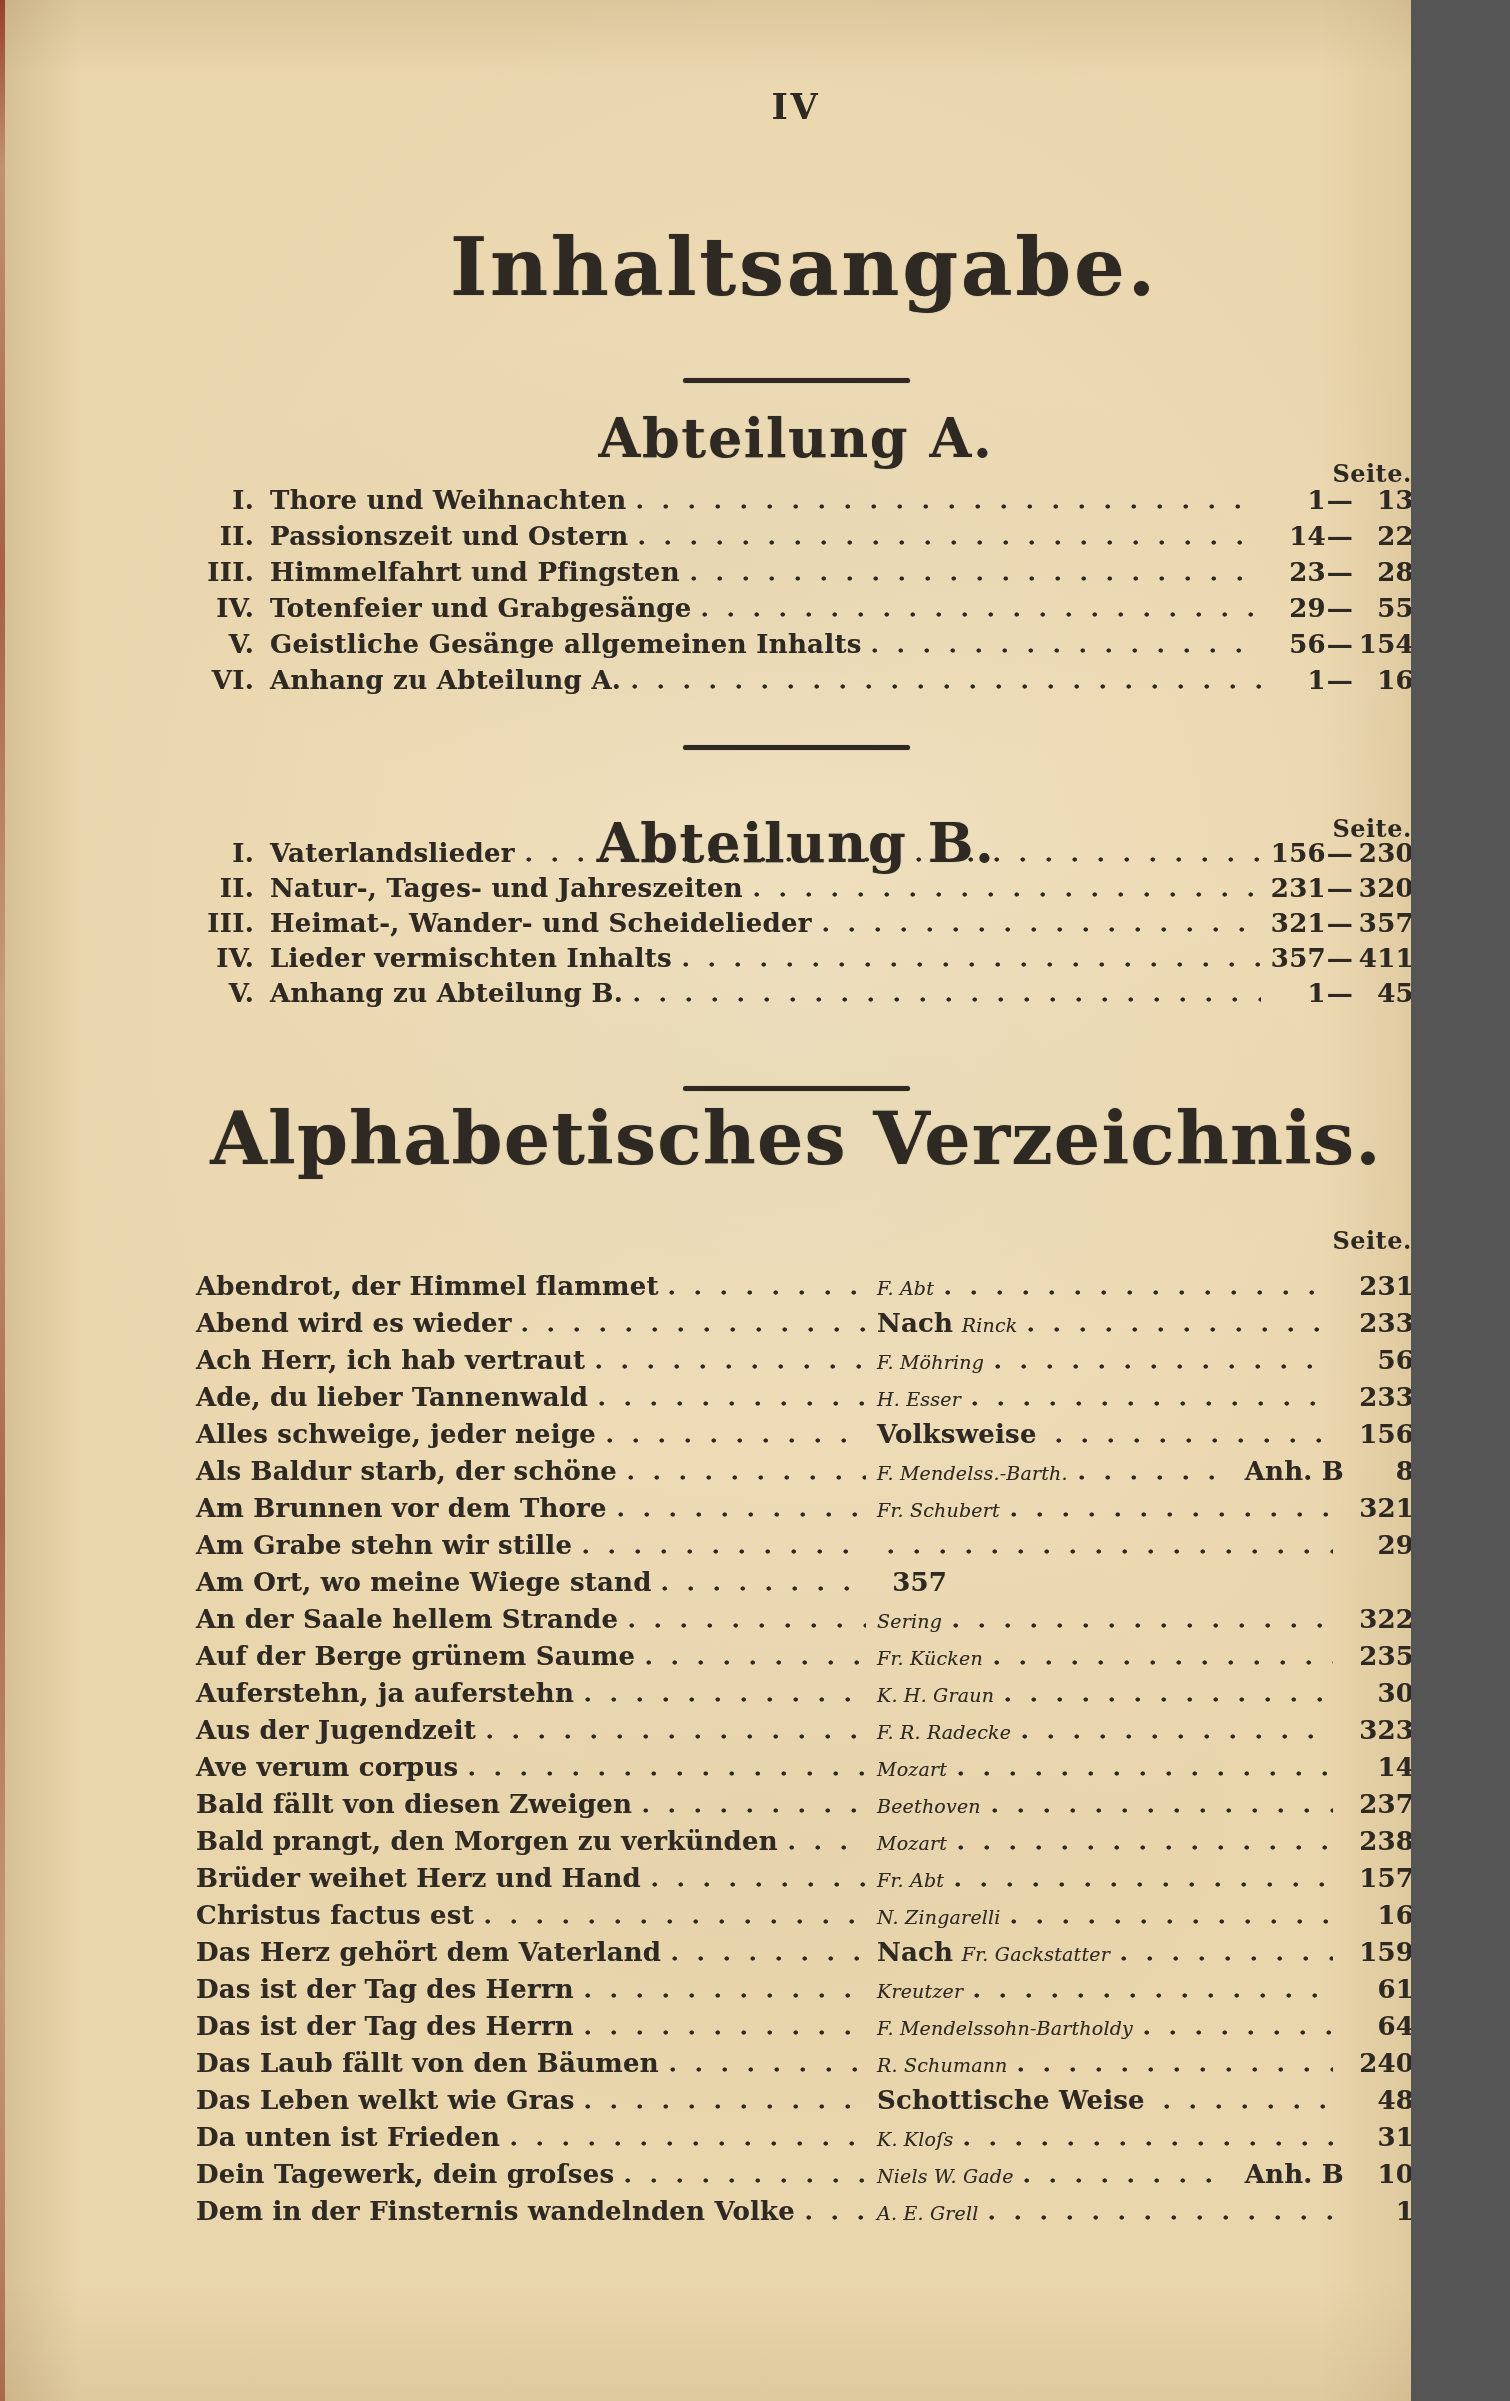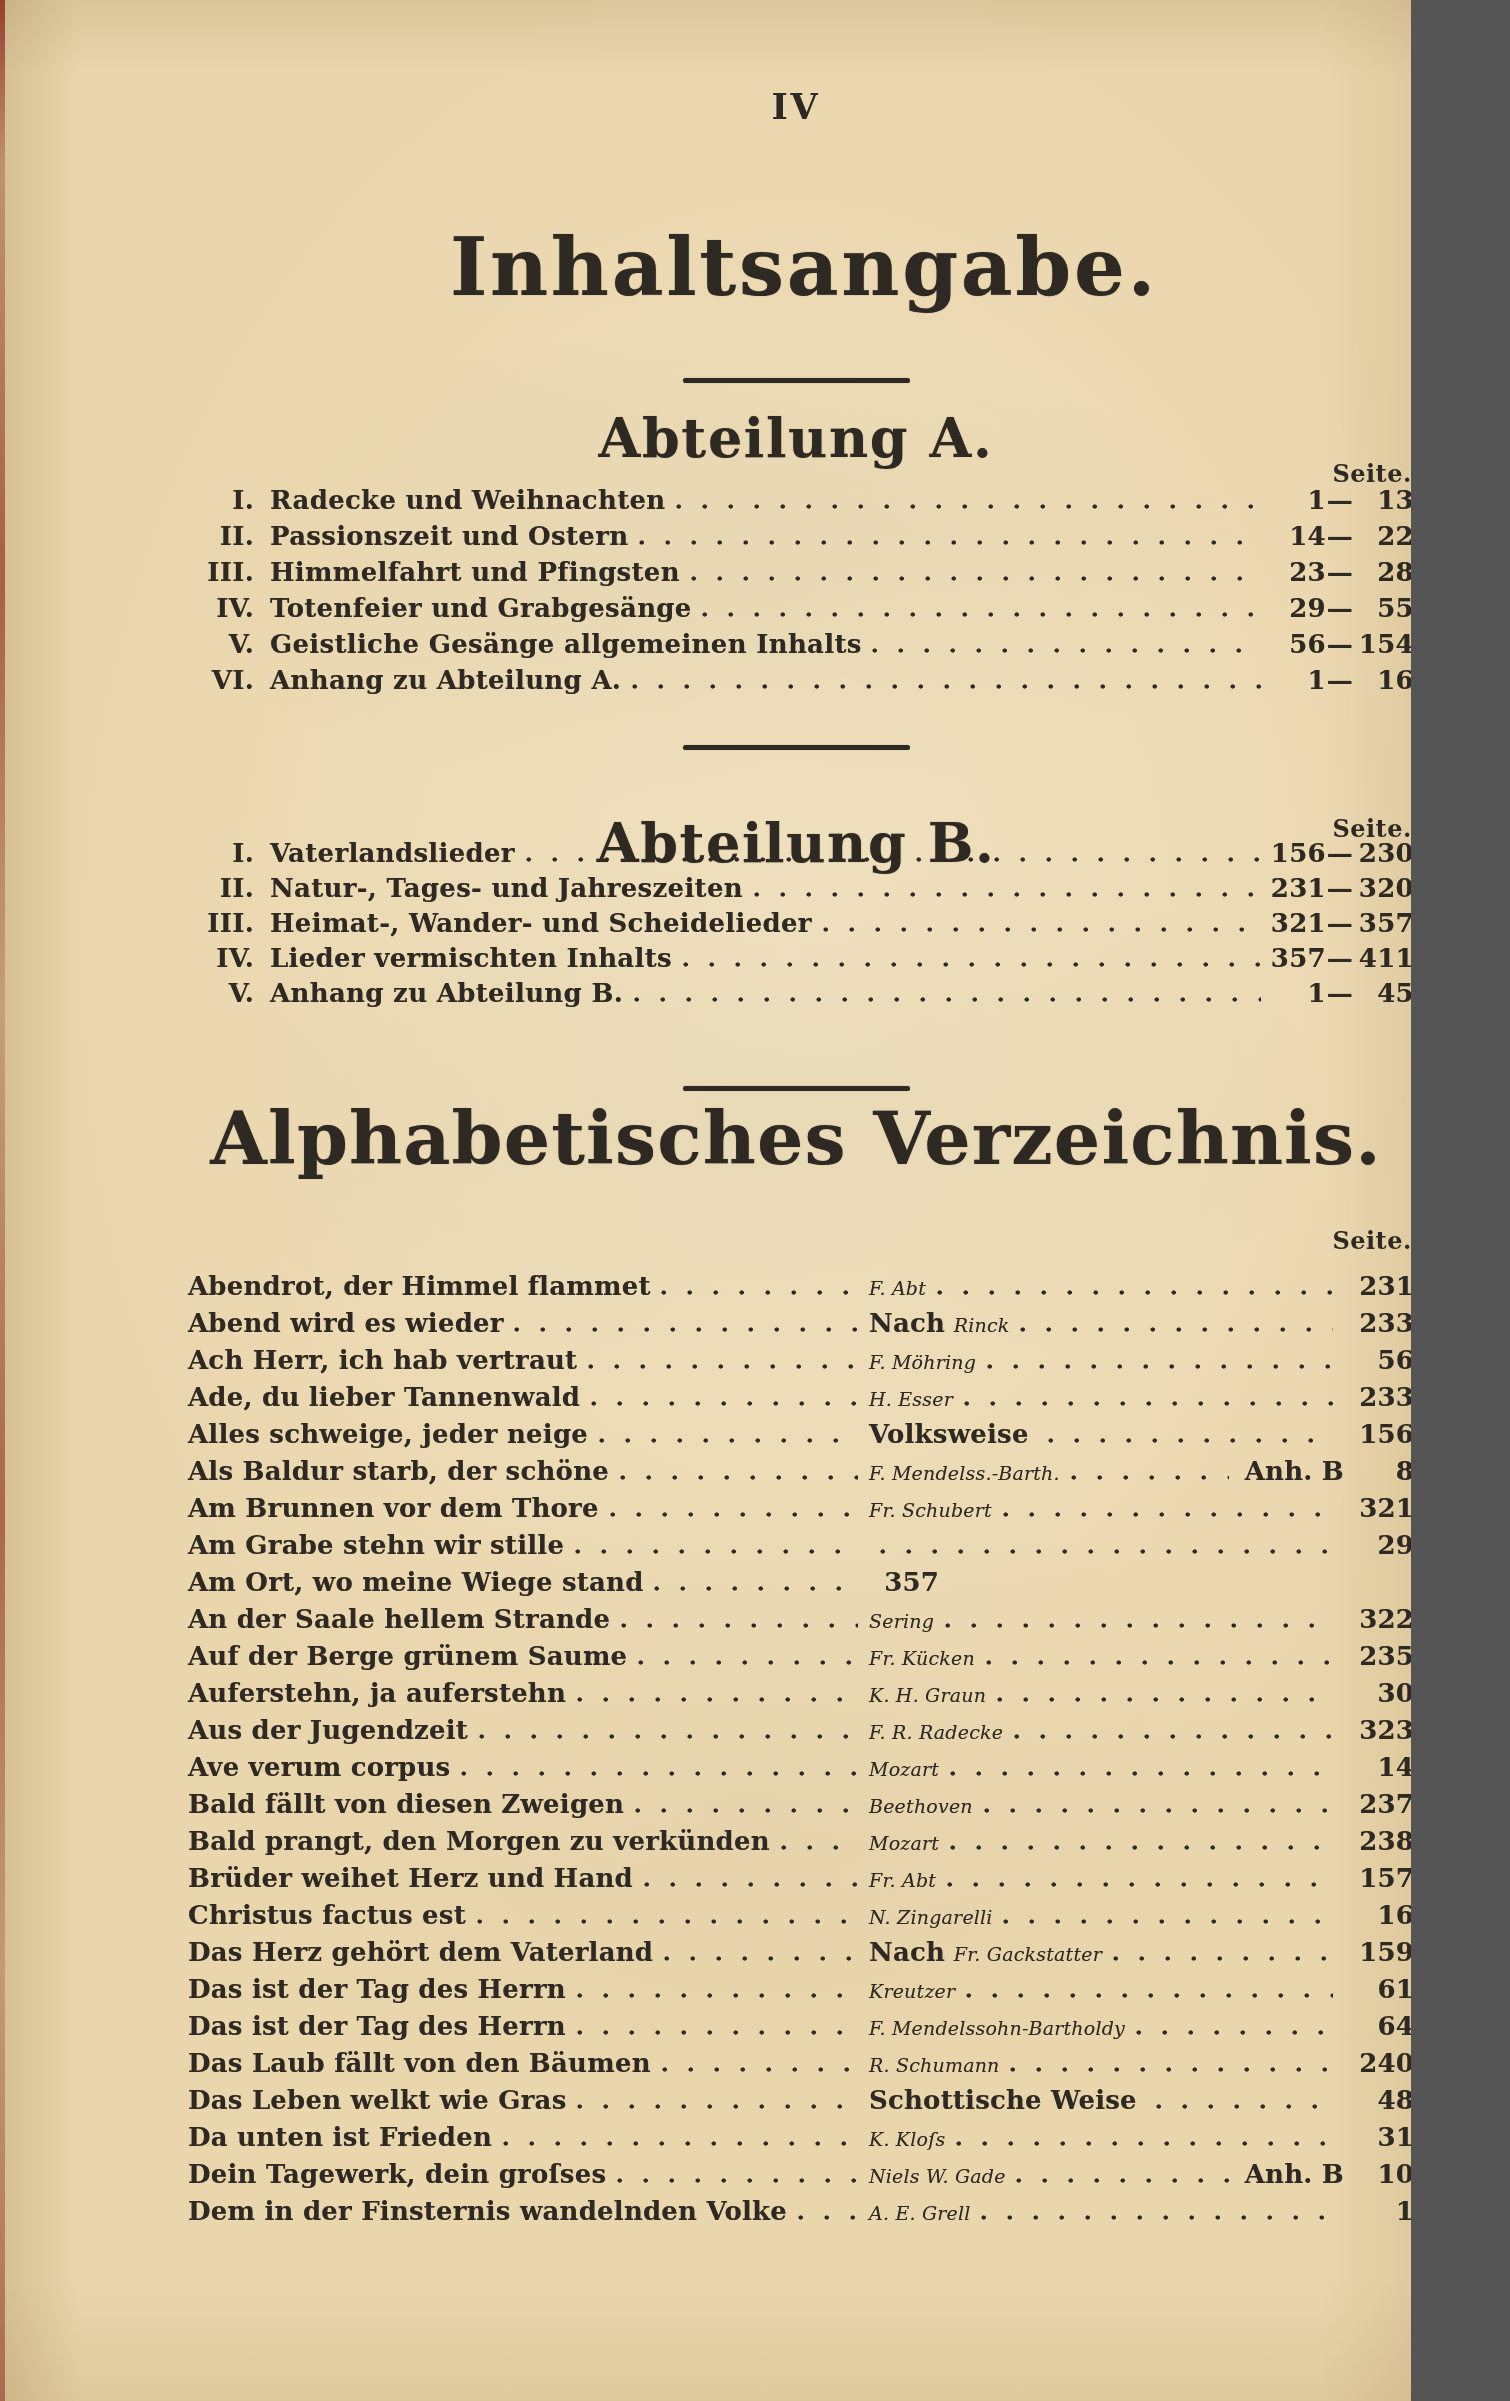--- a/index.html
+++ b/index.html
@@ -67,21 +67,21 @@
   .trow span{line-height:35px;white-space:nowrap;}
   .tnum{flex:0 0 76px;text-align:right;}
   .tlabel{flex:0 0 auto;margin-left:16px;}
   .lead{flex:1 1 0;min-width:0;height:5.4px;margin:0 10.8px;
     background-image:radial-gradient(circle at 2.7px 2.7px, var(--ink,#2e2922) 1.9px, rgba(0,0,0,0) 2.6px);
     background-size:26px 5.4px;background-repeat:repeat-x;background-position:left bottom;}
   .pfrom{flex:0 0 54px;text-align:right;}
   .pdash{flex:0 0 28px;text-align:center;}
   .pto{flex:0 0 60px;text-align:right;}
 
-  .index-list{top:1268px;left:10px;right:0;}
+  .index-list{top:1268px;left:18px;right:0;}
   .irow{display:flex;align-items:baseline;height:37px;
     font-size:26px;letter-spacing:0.2px;
     text-shadow:0 0 0.5px rgba(45,35,22,.35);}
   .irow span{line-height:36px;white-space:nowrap;}
   .cell-title{flex:0 0 681px;min-width:0;display:flex;align-items:baseline;}
   .ititle{font-weight:700;}
   .cell-comp{flex:1 1 auto;min-width:0;display:flex;align-items:baseline;}
   .icroman{font-weight:700;margin-right:8.6px;}
   .icitalic{font-style:italic;font-size:19px;}
   .inote{font-weight:700;margin-left:5.4px;}
@@ -101,21 +101,21 @@
 
     <h1 class="main-title">Inhaltsangabe.</h1>
 
     <div class="hrule rule-1"></div>
 
     <h2 class="sec-heading heading-a">Abteilung A.</h2>
     <div class="seite seite-a">Seite.</div>
     <div class="toc toc-a" id="toc-a">
         <div class="trow">
           <span class="tnum">I.</span>
-          <span class="tlabel">Radecke und Weihnachten</span>
+          <span class="tlabel">Thore und Weihnachten</span>
           <div class="lead"></div>
           <span class="pfrom">1</span>
           <span class="pdash">—</span>
           <span class="pto">13</span>
         </div>
         <div class="trow">
           <span class="tnum">II.</span>
           <span class="tlabel">Passionszeit und Ostern</span>
           <div class="lead"></div>
           <span class="pfrom">14</span>

